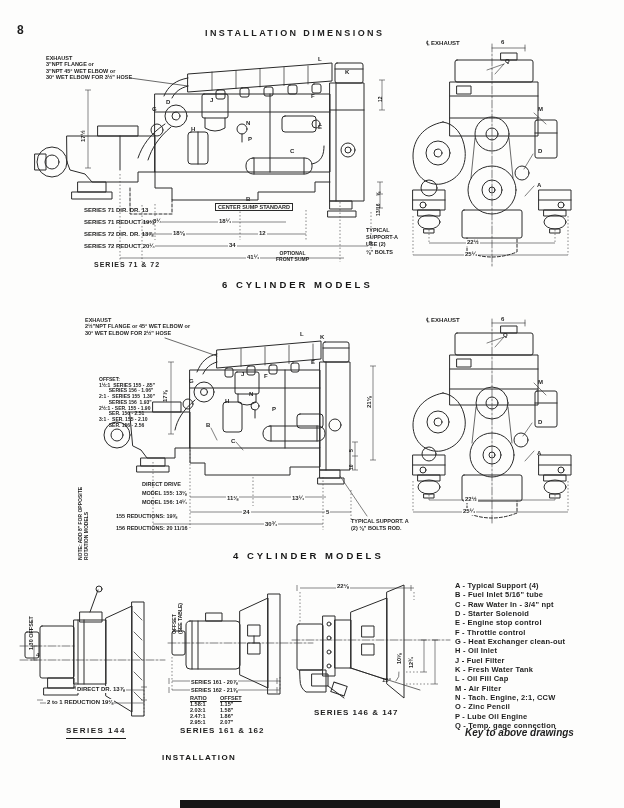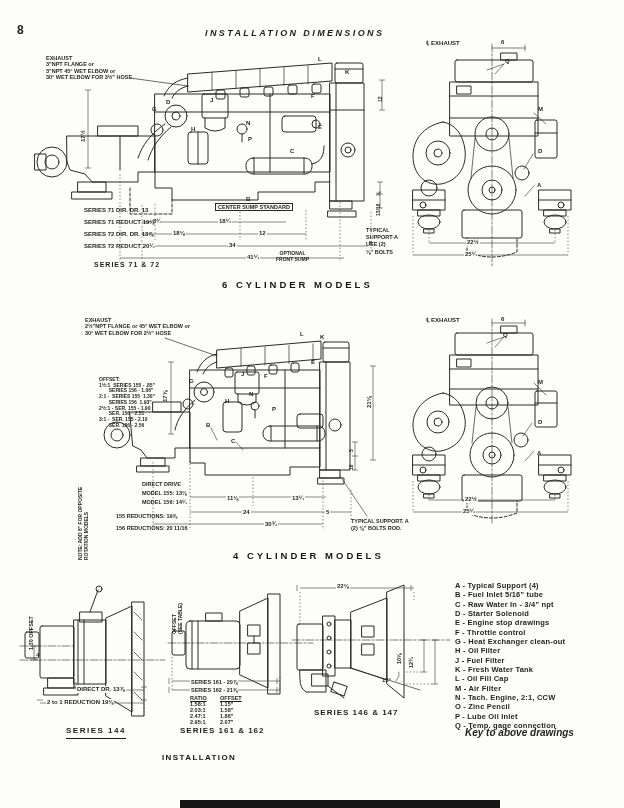--- a/index.html
+++ b/index.html
@@ -31,21 +31,21 @@
   .rt .c1{width:30px;}.rt .c2{width:28px;}
   .rt .hd span{text-decoration:underline;}
   .scanbar{position:absolute;background:#161616;}
 </style>
 </head>
 <body>
 
 <div class="page">
 
   <span class="t" style="left:17px;top:24px;font-size:12px;">8</span>
-  <span class="t" style="left:205px;top:28px;font-size:9px;letter-spacing:2.4px;font-style:italic;">INSTALLATION DIMENSIONS</span>
+  <span class="t" style="left:205px;top:28px;font-size:9px;letter-spacing:2.4px;">INSTALLATION DIMENSIONS</span>
 
   <svg style="left:30px;top:50px;" width="378" height="225" viewBox="0 0 378 225">
     <g stroke="#2a2a2a" fill="none" stroke-width="1" stroke-linejoin="round" stroke-linecap="round">
       <path d="M100,28 L158,36" stroke-width="0.7"></path>
       <path d="M158,24 L302,13 L302,31 L158,42 Z"></path>
       <path d="M182,22 V40 M206,20.5 V38.5 M230,19 V37 M254,17.5 V35.5 M278,16 V34" stroke-width="0.7"></path>
       <path d="M158,28 C146,30 138,36 134,46 M158,36 C150,38 145,42 142,48"></path>
       <rect x="186" y="40" width="9" height="9" rx="2"></rect>
         <rect x="210" y="38" width="9" height="9" rx="2"></rect>
       <rect x="234" y="37" width="9" height="9" rx="2"></rect>
@@ -490,31 +490,31 @@
   <span class="t f55 rot" style="left:408px;top:668px;">12¾</span>
   <span class="t f6" style="left:382px;top:677px;">15°</span>
   <span class="t f8" style="left:314px;top:709px;letter-spacing:1px;">SERIES 146 &amp; 147</span>
 
   <div id="key-list" class="lines" style="left:455px;top:581px;">
 
   <div class="ln">A - Typical Support (4)</div>
       <div class="ln">B - Fuel Inlet 5/16" tube</div>
       <div class="ln">C - Raw Water In - 3/4" npt</div>
       <div class="ln">D - Starter Solenoid</div>
-      <div class="ln">E - Engine stop drawings</div>
+      <div class="ln">E - Engine stop control</div>
       <div class="ln">F - Throttle control</div>
       <div class="ln">G - Heat Exchanger clean-out</div>
-      <div class="ln">H - Oil Filter</div>
+      <div class="ln">H - Oil Inlet</div>
       <div class="ln">J - Fuel Filter</div>
       <div class="ln">K - Fresh Water Tank</div>
       <div class="ln">L - Oil Fill Cap</div>
       <div class="ln">M - Air Filter</div>
       <div class="ln">N - Tach. Engine, 2:1, CCW</div>
       <div class="ln">O - Zinc Pencil</div>
-      <div class="ln">P - Lube Oil Inlet</div>
+      <div class="ln">P - Lube Oil Engine</div>
       <div class="ln">Q - Temp. gage connection</div>
     </div>
   <span class="t f10" style="left:465px;top:727px;font-style:italic;">Key to above drawings</span>
 
   <span class="cap" style="left:162px;top:753px;font-size:8px;letter-spacing:1.4px;">INSTALLATION</span>
 
   <div class="scanbar" style="left:180px;top:800px;width:320px;height:8px;"></div>
 </div>
 
 </body></html>

